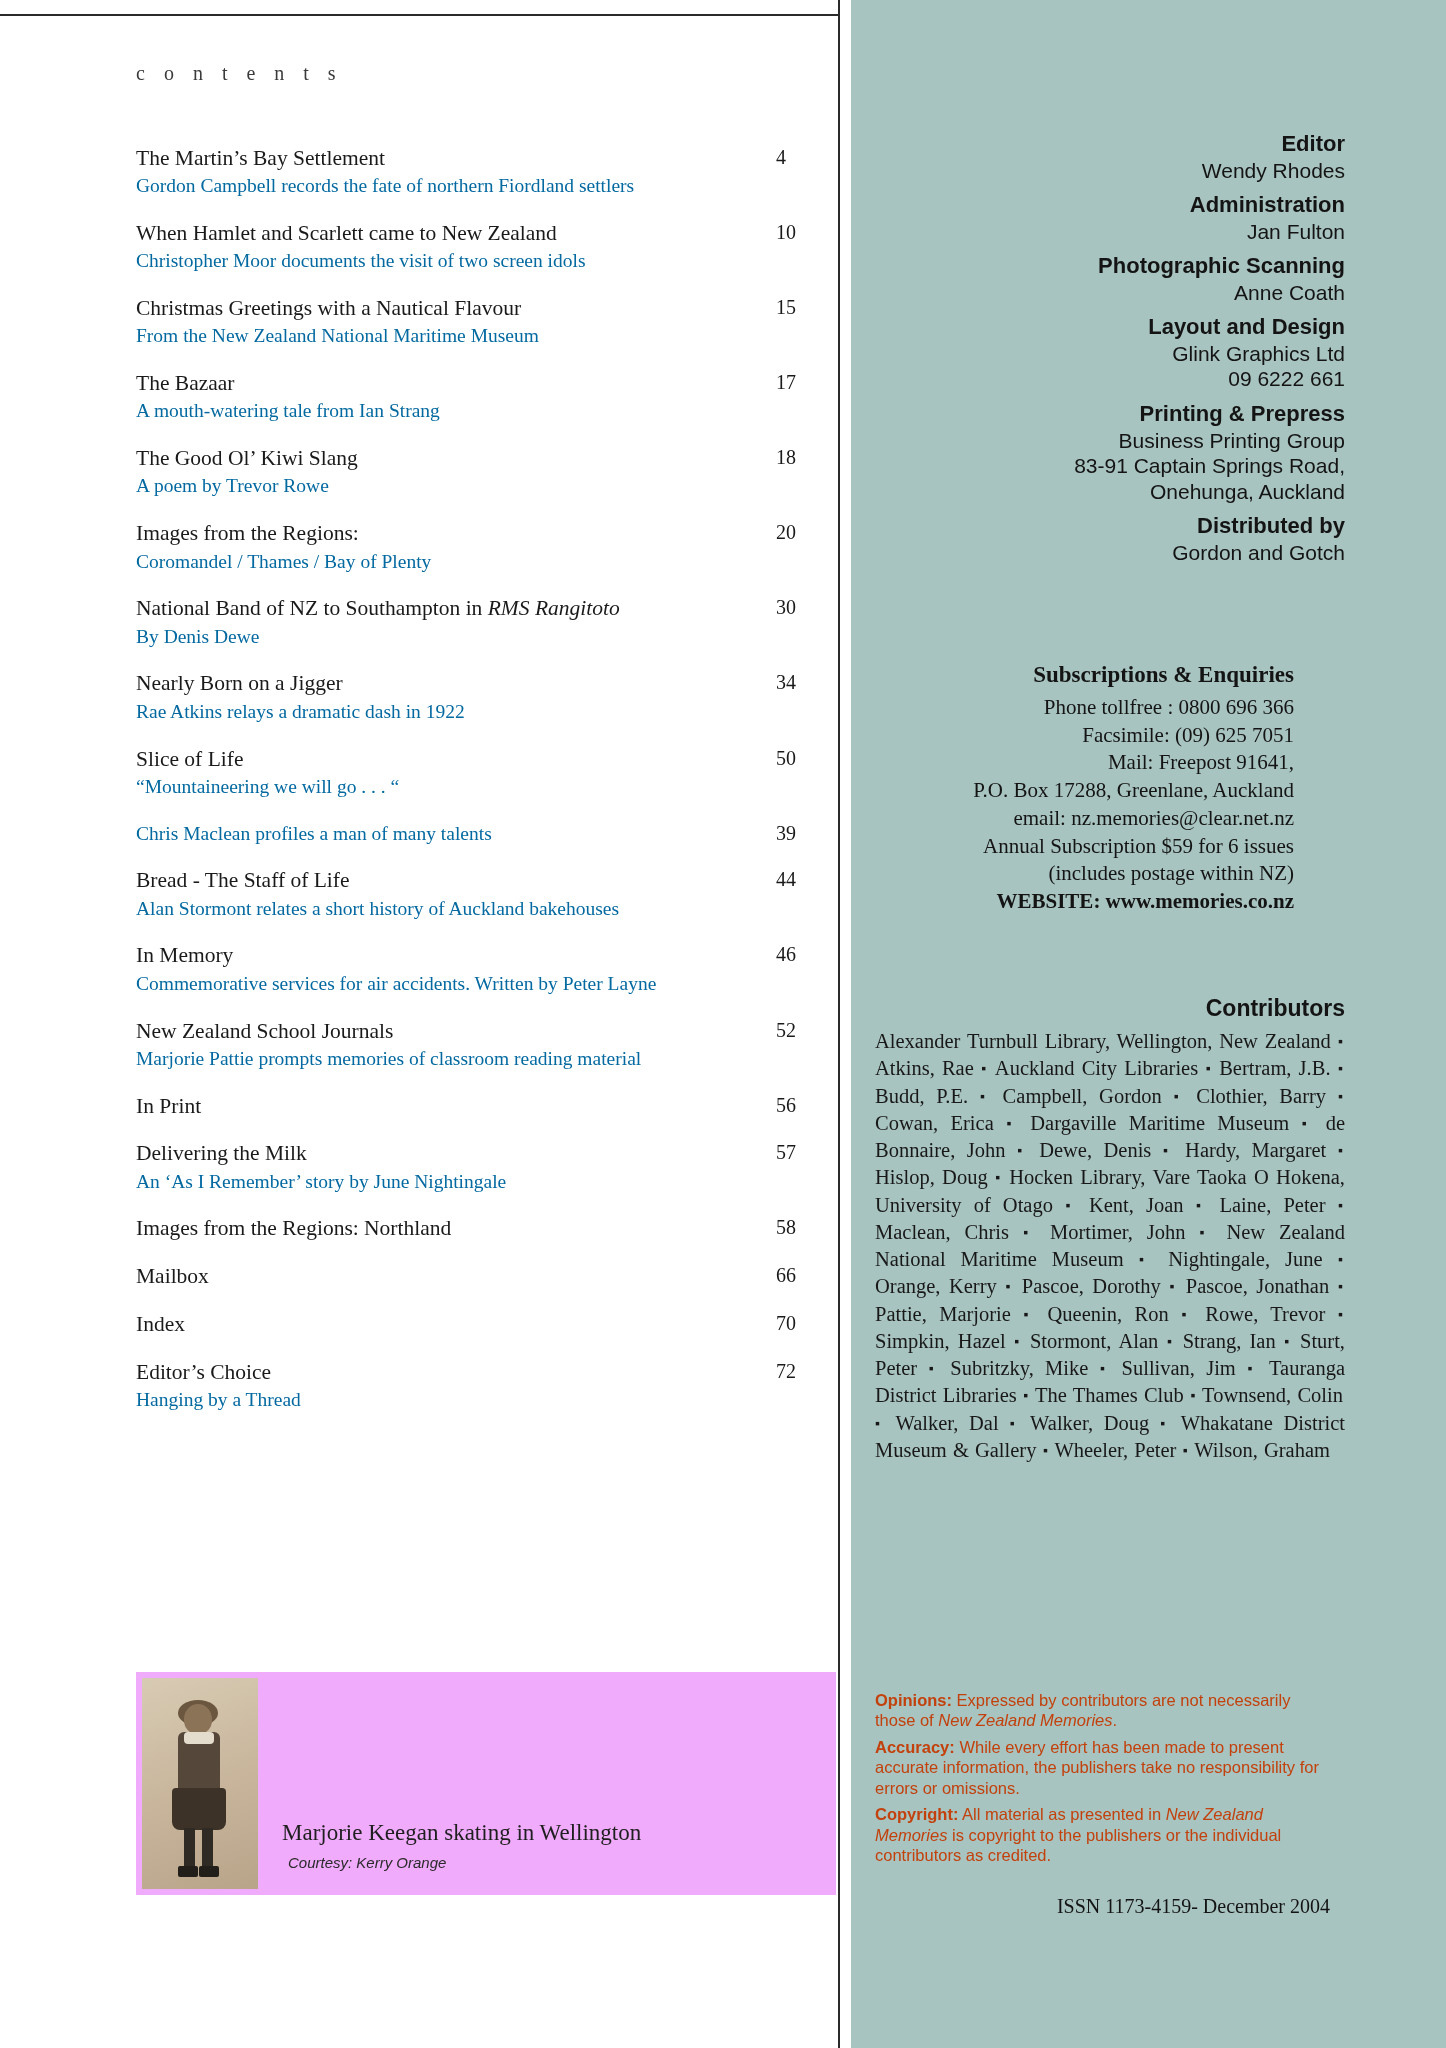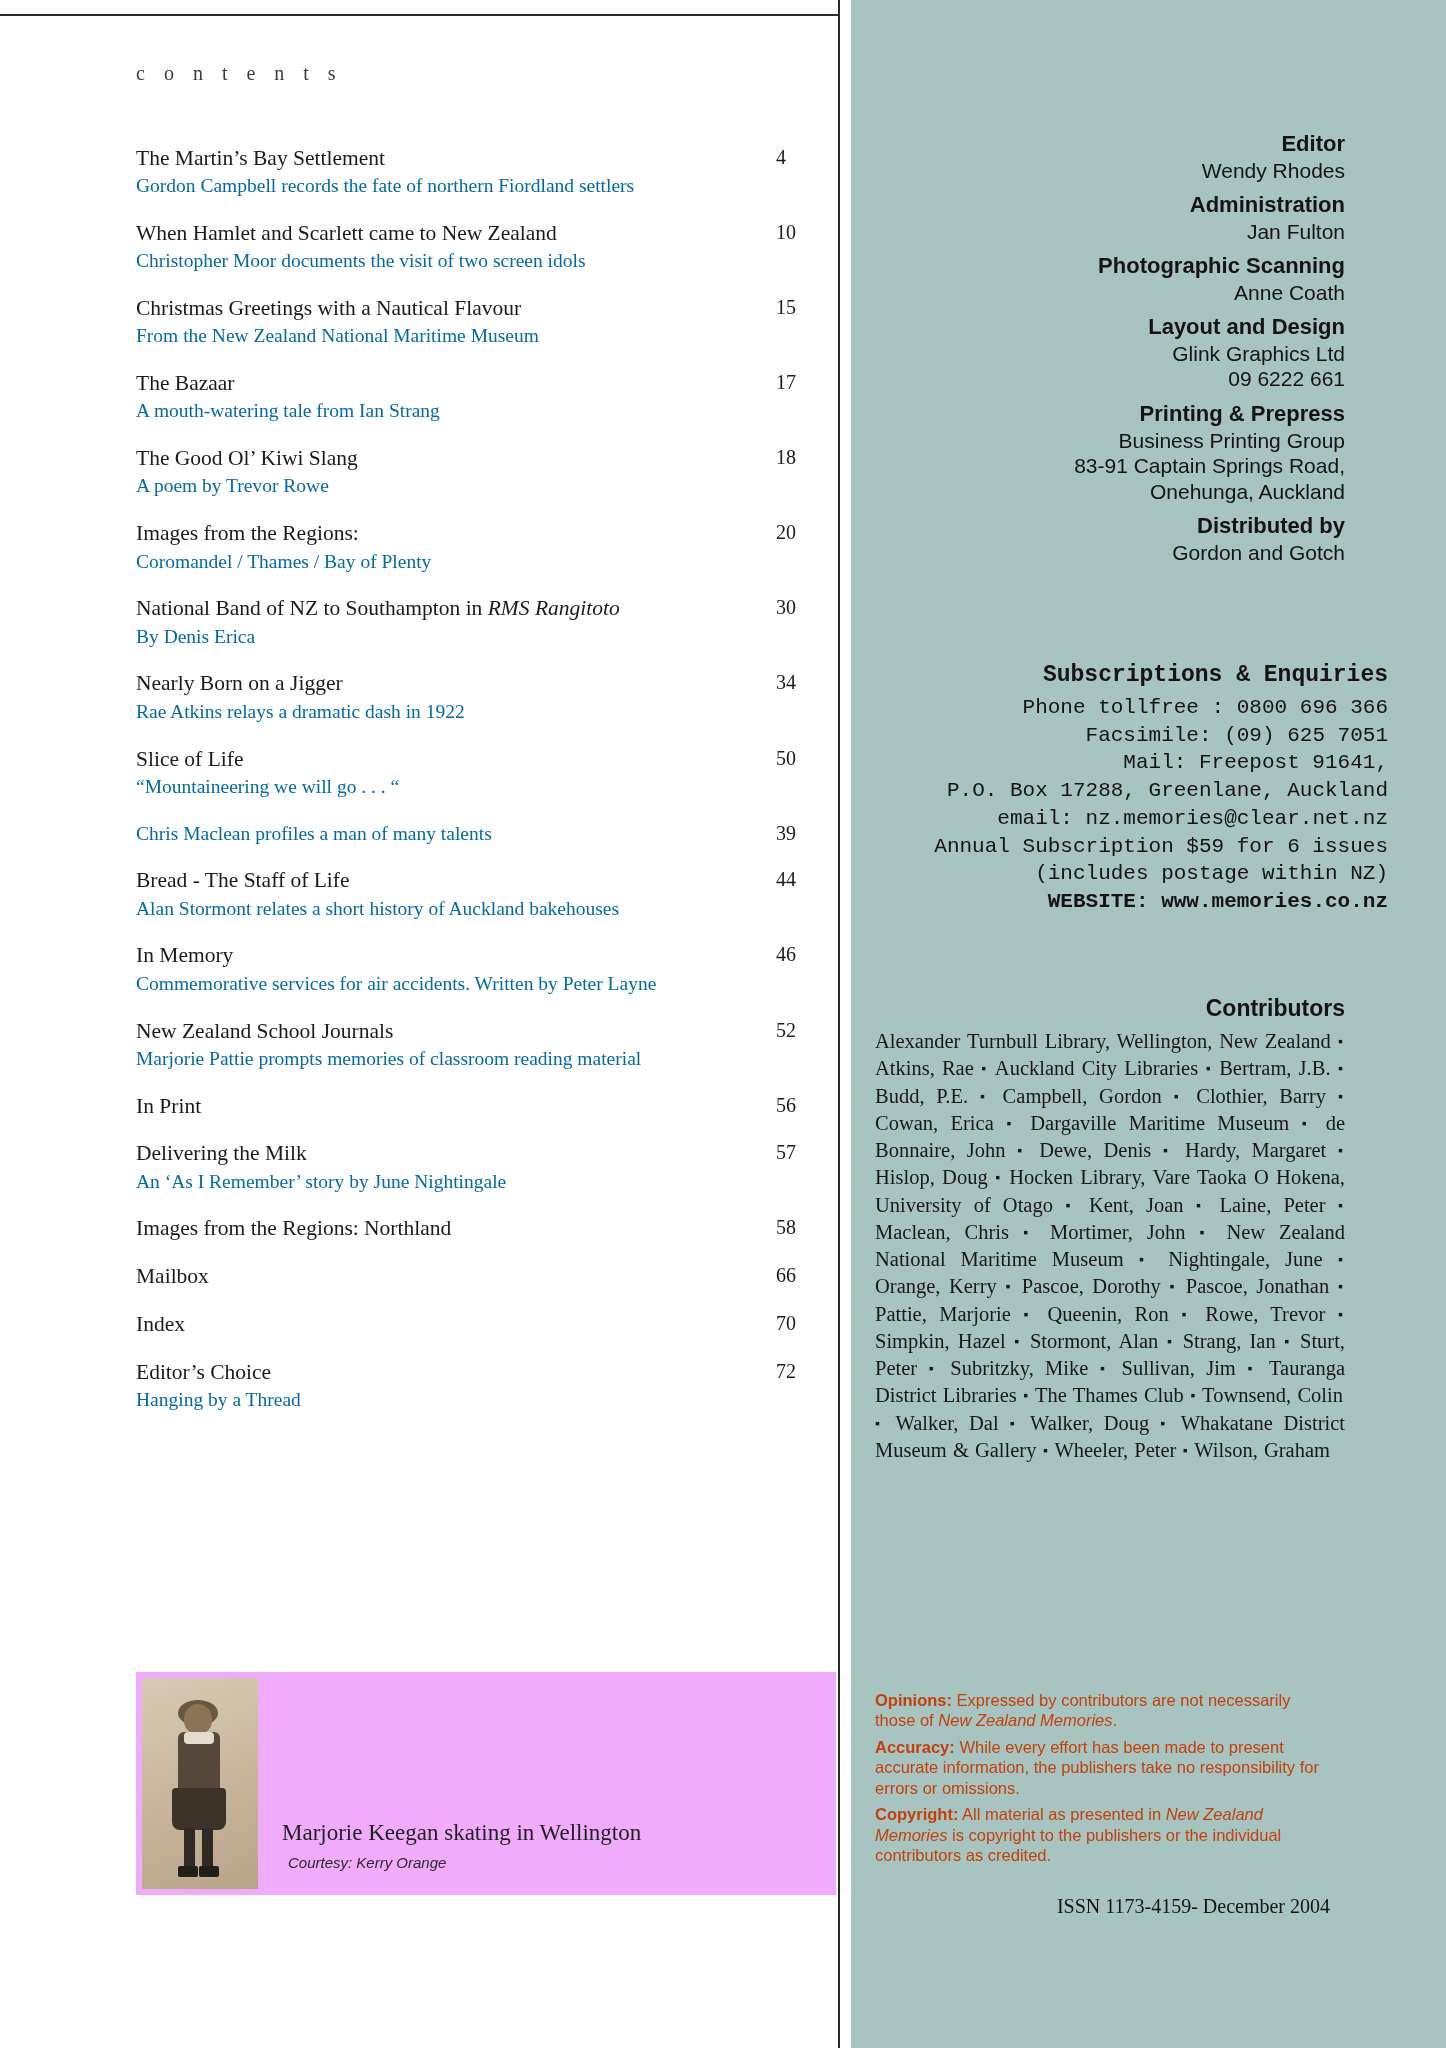--- a/index.html
+++ b/index.html
@@ -205,25 +205,25 @@
     font-size: 22px;
     font-weight: bold;
     line-height: 1.25;
   }
   .credit-value {
     font-size: 21px;
     line-height: 1.22;
   }
   #subs {
     position: absolute;
-    left: 918px;
+    left: 824px;
     top: 662px;
     width: 470px;
     text-align: right;
-    font-family: Liberation Mono, monospace;
+    font-family: Liberation Serif, serif;
     color: #141414;
   }
   #subs .heading {
     font-size: 23px;
     font-weight: bold;
     margin-bottom: 6px;
   }
   #subs .line {
     font-size: 21px;
     line-height: 1.32;
@@ -328,21 +328,21 @@
         <div class="toc-sub">A poem by Trevor Rowe</div>
         <div class="toc-page">18</div>
       </div>
       <div class="toc-item">
         <div class="toc-title">Images from the Regions:</div>
         <div class="toc-sub">Coromandel / Thames / Bay of Plenty</div>
         <div class="toc-page">20</div>
       </div>
       <div class="toc-item">
         <div class="toc-title"><span>National Band of NZ to Southampton in </span><i>RMS Rangitoto</i></div>
-        <div class="toc-sub">By Denis Erica</div>
+        <div class="toc-sub">By Denis Dewe</div>
         <div class="toc-page">30</div>
       </div>
       <div class="toc-item">
         <div class="toc-title">Nearly Born on a Jigger</div>
         <div class="toc-sub">Rae Atkins relays a dramatic dash in 1922</div>
         <div class="toc-page">34</div>
       </div>
       <div class="toc-item">
         <div class="toc-title">Slice of Life</div>
         <div class="toc-sub">“Mountaineering we will go . . . “</div>

